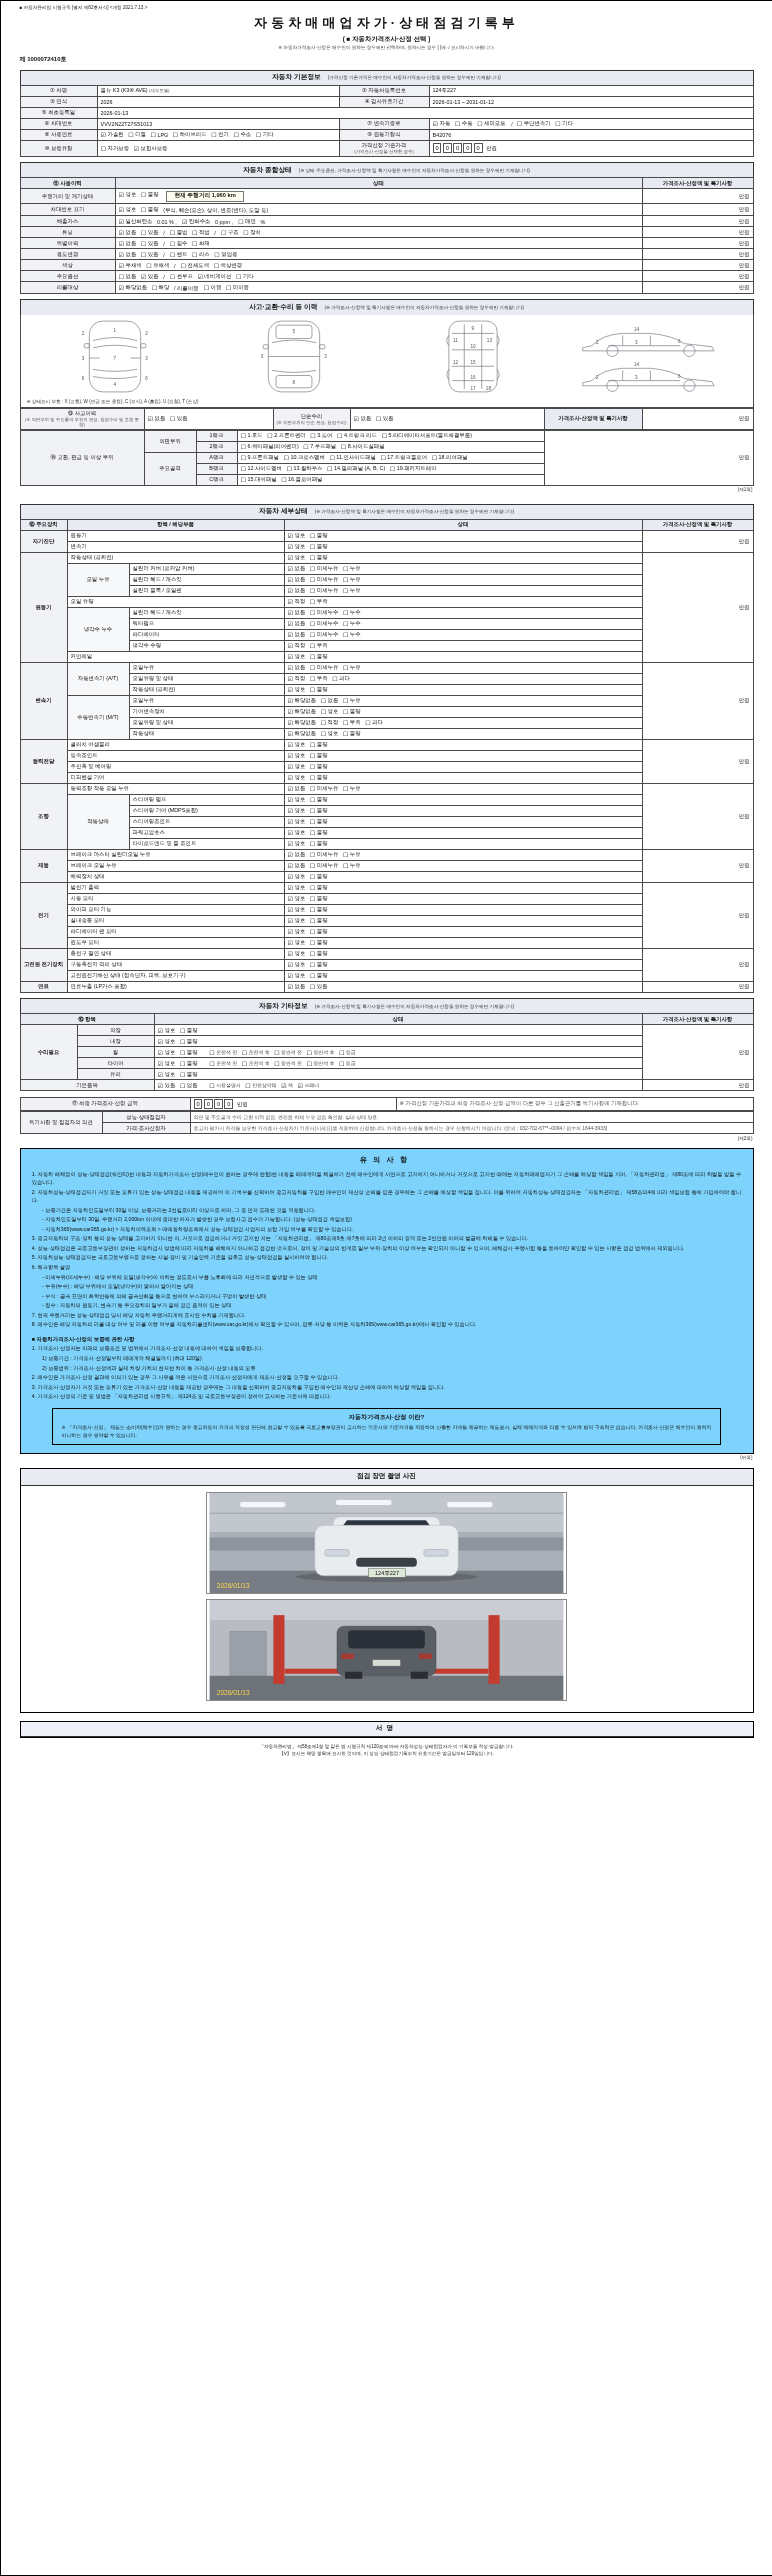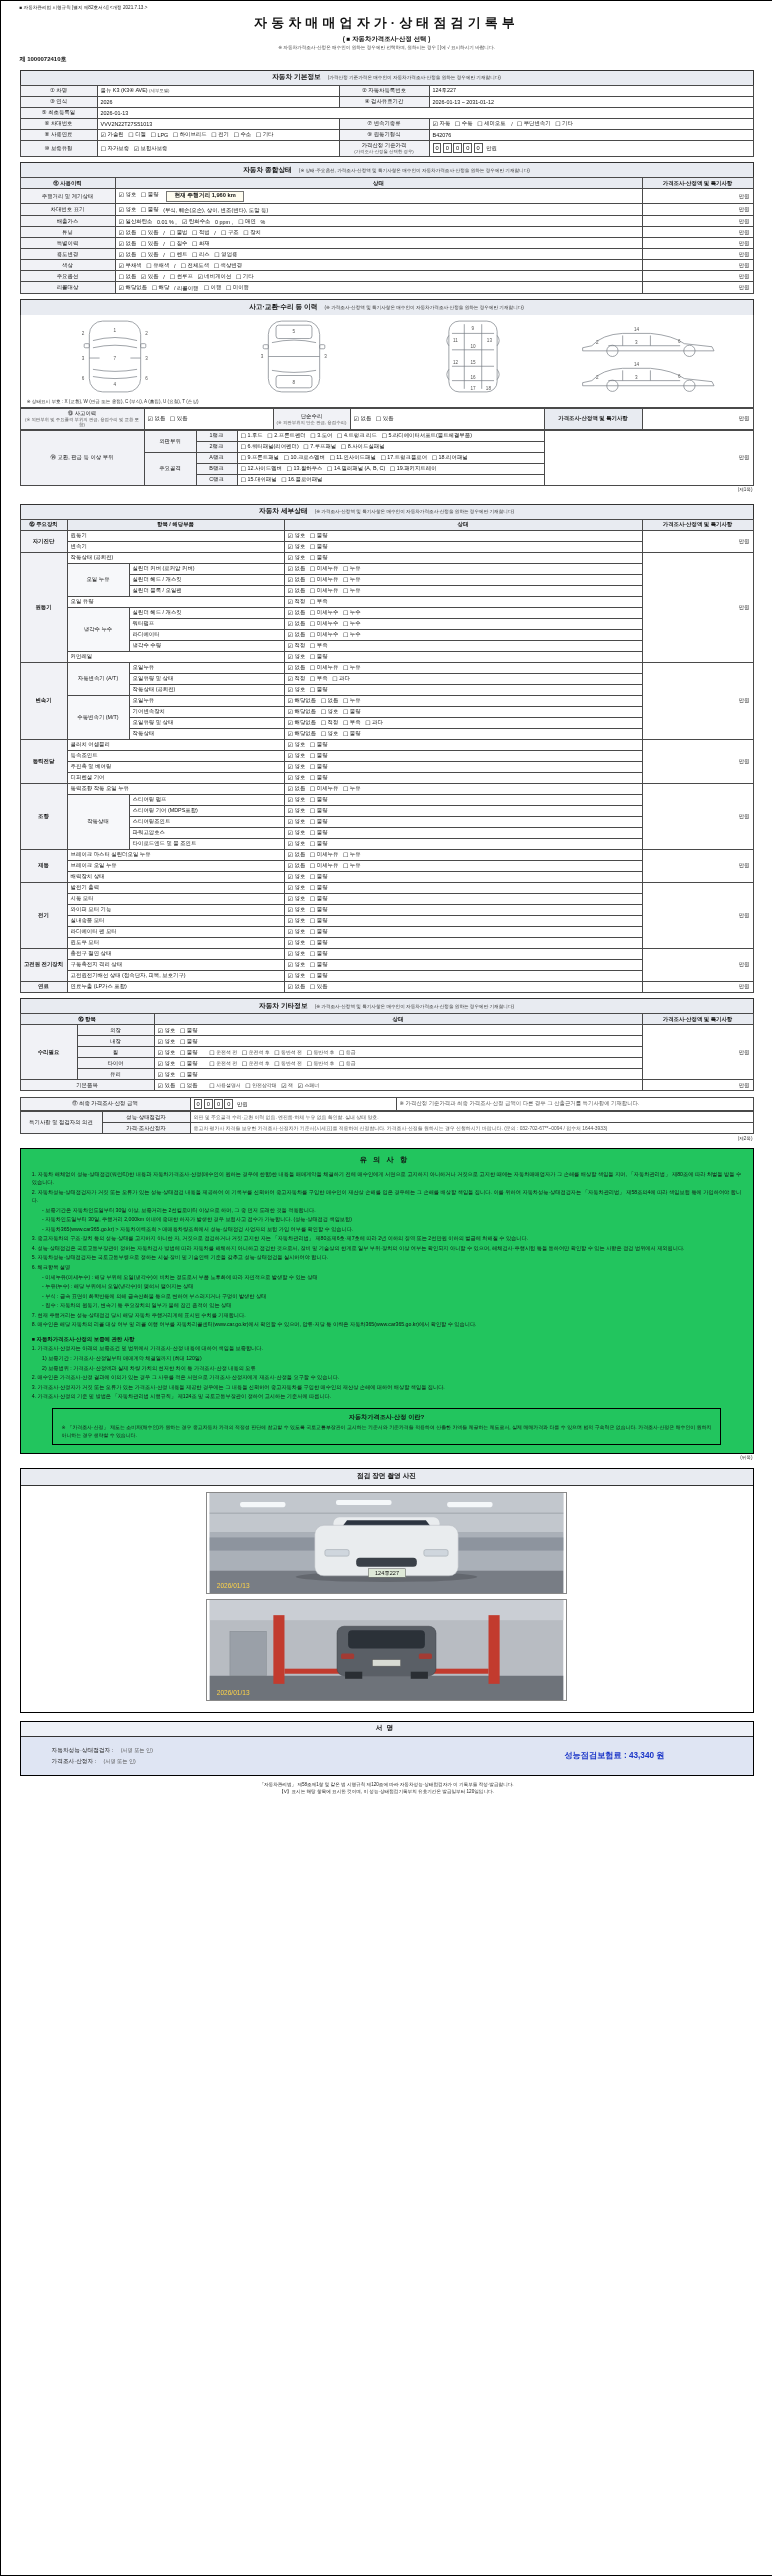--- a/index.html
+++ b/index.html
@@ -33,21 +33,21 @@
   .ex{display:inline-block;margin-left:7.2px}
   .ex .ol{font-size:4.9px;color:#333}
   .digit{display:inline-block;width:8.8px;height:9.8px;border:0.5px solid #555;text-align:center;line-height:9.8px;margin-right:1.5px;font-size:5.7px;background:#fff}
   .unit{font-size:5.4px;margin-left:2.1px}
   .diag-wrap{border:0.5px solid #4a4a4a;border-top:none;background:#fff;padding:3.1px 5.2px 1px}
   .diag-row{display:flex;justify-content:space-between;align-items:center}
   .diag{flex:1;text-align:center}
   .legend{font-size:4.6px;color:#333;padding:2.1px 1px 2.1px}
   .pmark{text-align:right;font-size:4.6px;color:#333;margin:1.5px 1px 0}
   .gap{height:6.2px}
-  .notice{border:0.8px solid #000;margin-top:7.2px;padding:6.2px 11.3px 7.2px;background:#22c55e}
+  .notice{border:0.8px solid #000;margin-top:7.2px;padding:6.2px 11.3px 7.2px;background:#7dd3fc}
   .ntitle{text-align:center;font-size:7.2px;font-weight:bold;letter-spacing:6.2px;margin-bottom:5.2px}
   .np{font-size:5.2px;line-height:1.55;margin:1.5px 0;text-align:justify}
   .np.ind{padding-left:10.3px}
   .np.wtitle{font-weight:bold;margin-top:6.2px;font-size:5.4px}
   .nbox{border:0.8px solid #000;margin:7.2px 20.6px 1px;padding:4.1px 8.2px}
   .nbox-title{font-weight:bold;font-size:6.2px;margin-bottom:2.6px;text-align:center}
   .nbox-text{font-size:4.9px;text-align:justify;line-height:1.55}
   .photo-sec{border:0.8px solid #000;margin-top:8.2px;background:#fff}
   .photo-head{border-bottom:0.5px solid #333;background:#e8ebf1;text-align:center;font-size:6.7px;font-weight:bold;padding:3.1px 0}
   .photo-body{padding:6.2px 0;text-align:center}
@@ -1322,29 +1322,20 @@
         <rect x="322" y="118" width="56" height="13" fill="#d8dbd4" stroke="#555"></rect>
         <rect x="268" y="142" width="34" height="14" fill="#2a2e33"></rect>
         <rect x="398" y="142" width="34" height="14" fill="#2a2e33"></rect>
         <text x="14" y="188" font-size="13" fill="#ffd448">2026/01/13</text>
       </svg>
     </div>
   </div>
 
   <div class="sign-sec">
     <div class="sign-head">서명</div>
-    <div class="sign-body">
-      <div class="sign-lines">
-        <div><span>자동차성능·상태점검자 :</span><span class="sig">(서명 또는 인)</span></div>
-        <div><span>가격조사·산정자 :</span><span class="sig">(서명 또는 인)</span></div>
-      </div>
-      <div class="fee">
-        <span>성능점검보험료 :</span> <span>43,340 원</span>
-      </div>
-    </div>
   </div>
 
   <div class="footer">
     <div class="fline">「자동차관리법」 제58조제1항 및 같은 법 시행규칙 제120조에 따라 자동차성능·상태점검자가 이 기록부를 작성·발급합니다.</div>
     <div class="fline">【Ⅴ】표시는 해당 항목에 표시한 것이며, 이 성능·상태점검기록부의 유효기간은 발급일부터 120일입니다.</div>
   </div>
 
 </div>
 
 

